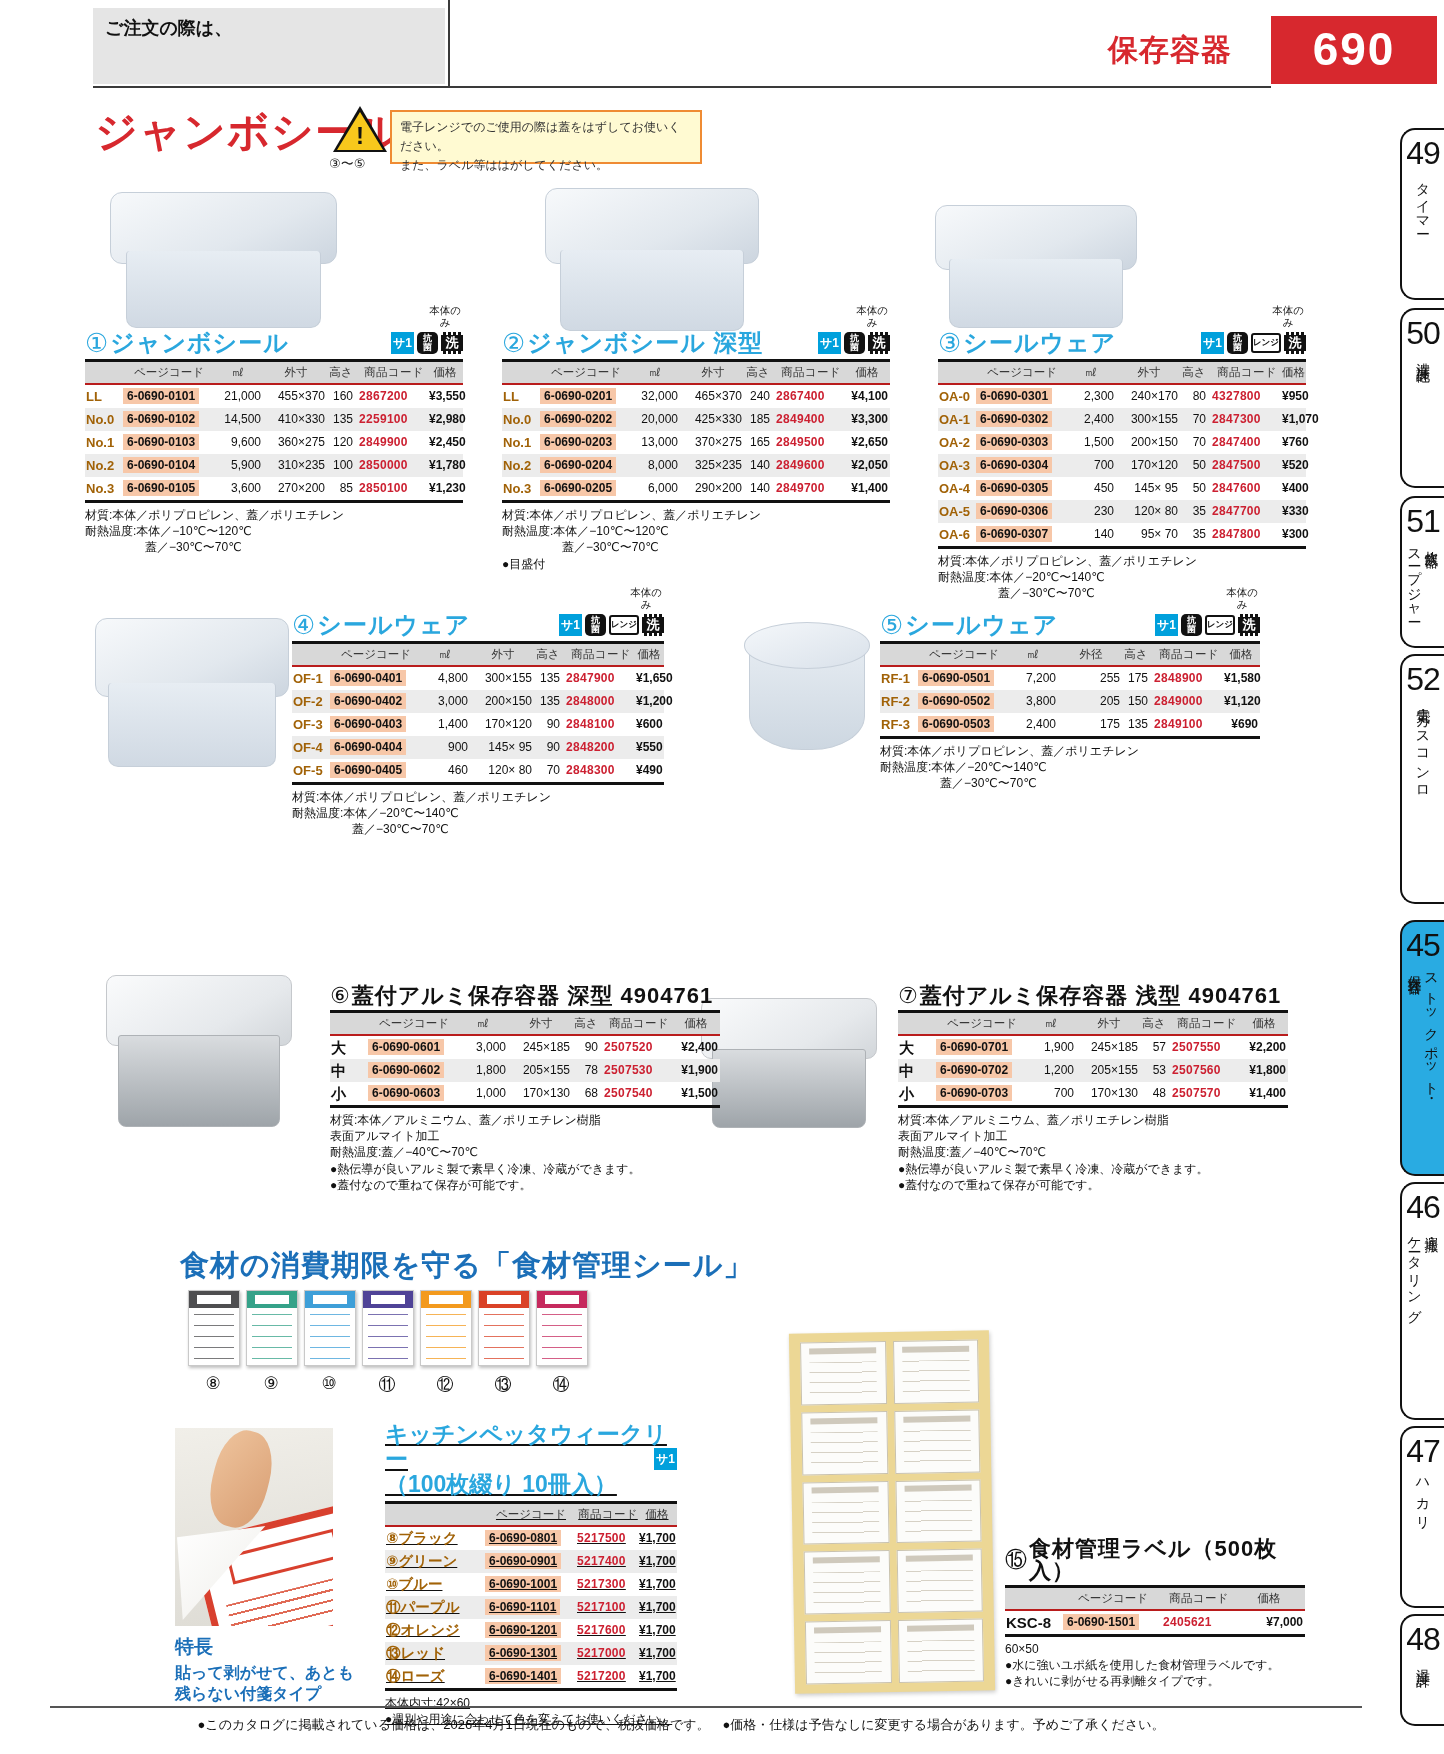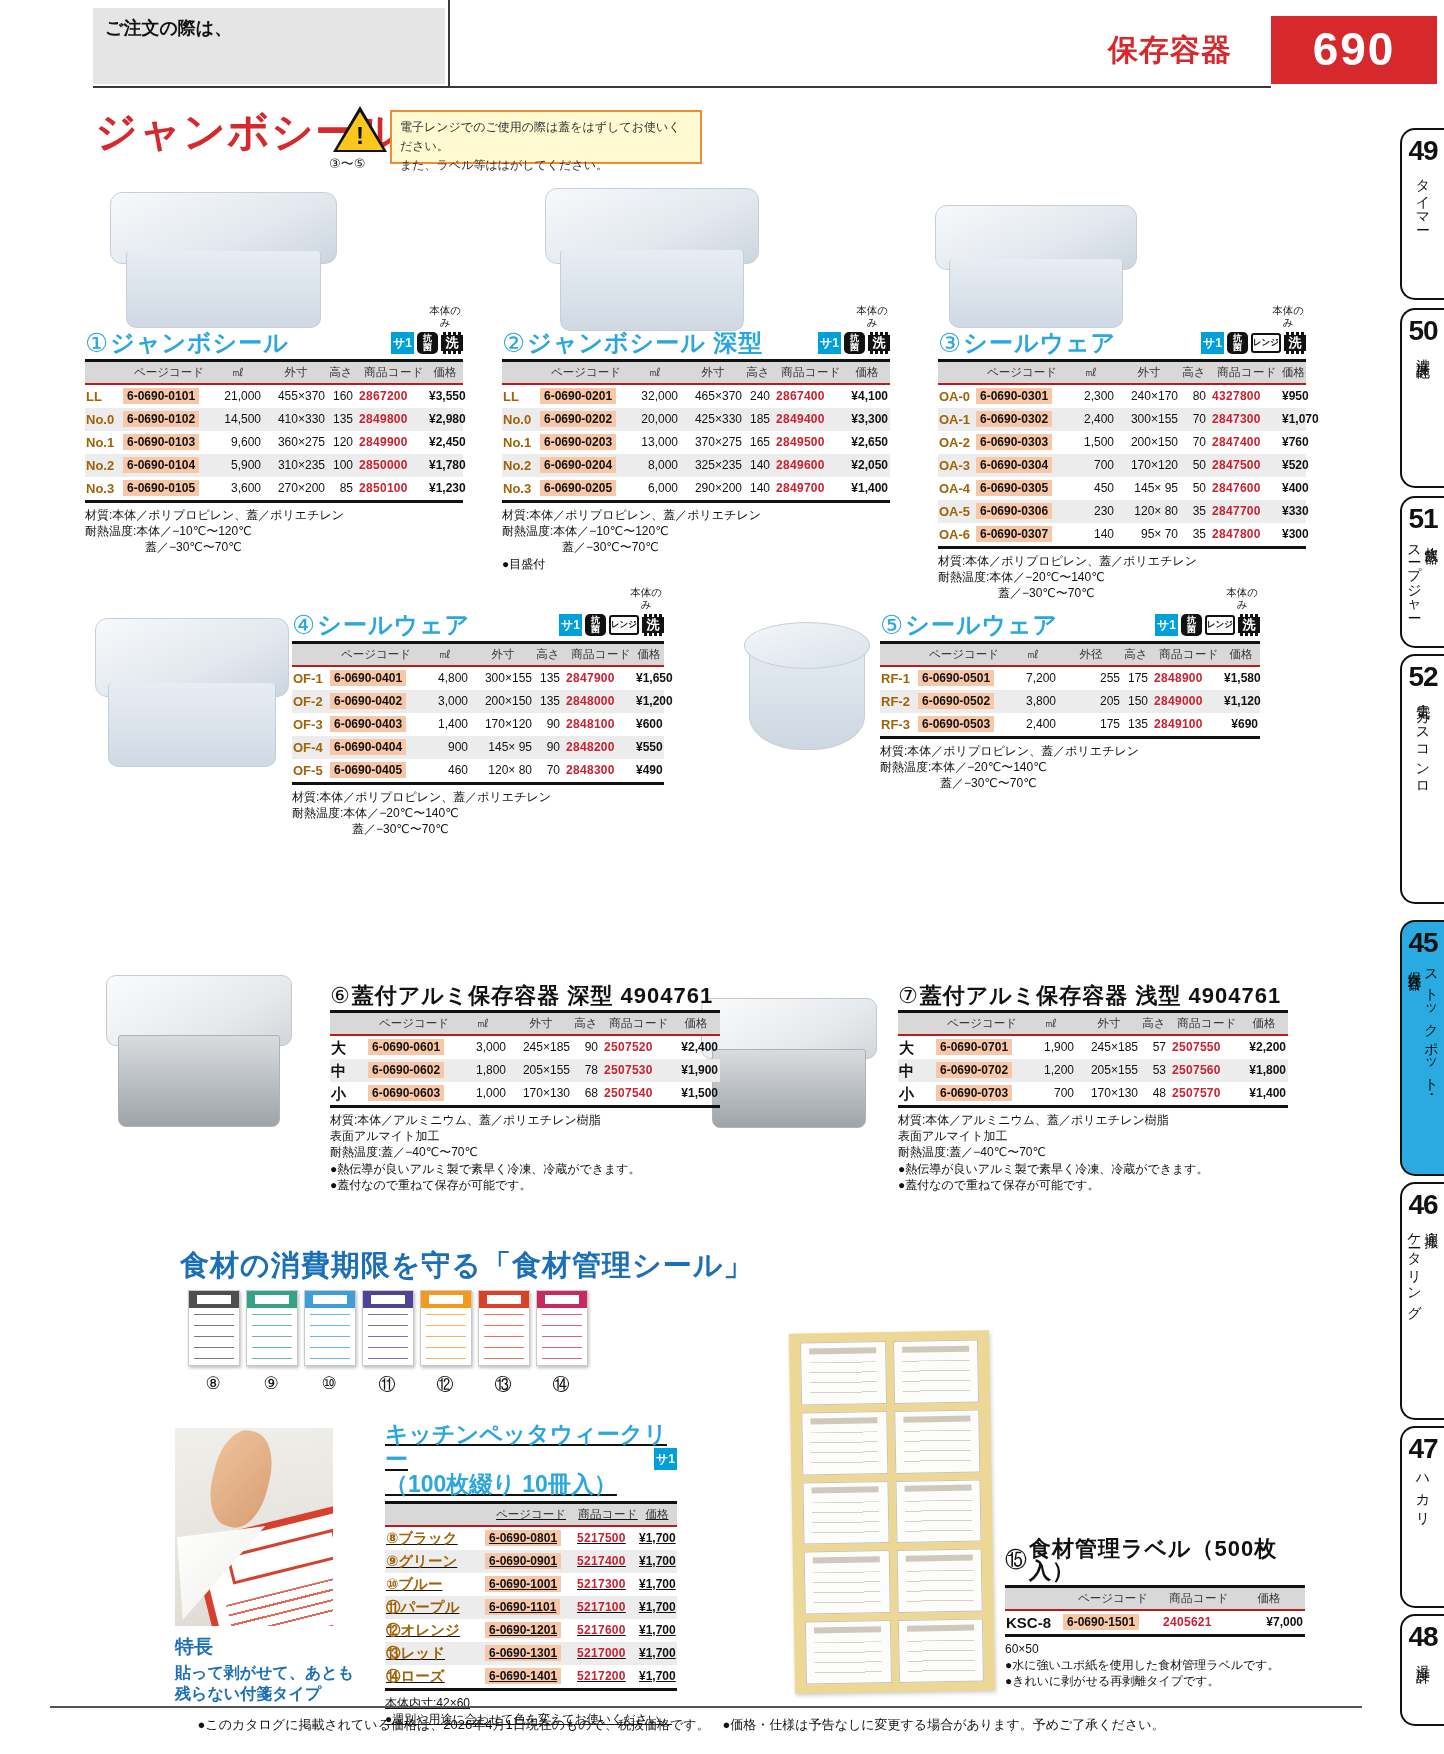--- a/index.html
+++ b/index.html
@@ -109,21 +109,21 @@
                padding:9px 11px;box-sizing:border-box;display:grid;grid-template-columns:1fr 1fr;
                grid-auto-rows:1fr;gap:7px;transform:rotate(-1deg);box-shadow:1px 2px 4px rgba(0,0,0,.2);}
   .lbl{background:#fcfcfa;border:1px solid #c9c2ae;position:relative;}
   .lbl::before{content:"";position:absolute;left:10%;top:8%;right:10%;height:6px;background:#cfc9bc;}
   .lbl::after{content:"";position:absolute;left:10%;right:10%;top:32%;bottom:12%;
               background:repeating-linear-gradient(180deg,#d6d1c5 0 1px,transparent 1px 10px);}
   
   #sidebar{position:absolute;right:0;top:128px;width:44px;display:flex;flex-direction:column;}
   .stab{background:var(--tb,#fff);border:2px solid #111;border-right:none;border-radius:15px 0 0 15px;
         box-sizing:border-box;display:flex;flex-direction:column;align-items:center;padding:7px 1px 5px;}
-  .stab-num{font-size:28px;font-weight:bold;letter-spacing:-1px;line-height:1;}
+  .stab-num{font-size:32px;font-weight:normal;letter-spacing:-1px;line-height:1;}
   .stab-label{writing-mode:vertical-rl;white-space:pre-line;font-size:14px;letter-spacing:2px;line-height:17px;
               flex:1;margin-top:3px;}
   #sidebar .stab:nth-of-type(1){height:172px;margin-bottom:8px;}
   #sidebar .stab:nth-of-type(2){height:180px;margin-bottom:8px;}
   #sidebar .stab:nth-of-type(3){height:152px;margin-bottom:6px;}
   #sidebar .stab:nth-of-type(4){height:250px;margin-bottom:16px;}
   #sidebar .stab:nth-of-type(5){height:256px;margin-bottom:6px;}
   #sidebar .stab:nth-of-type(6){height:238px;margin-bottom:6px;}
   #sidebar .stab:nth-of-type(7){height:182px;margin-bottom:6px;}
   #sidebar .stab:nth-of-type(8){height:112px;}
@@ -214,21 +214,21 @@
           <div class="tcell c-num">160</div>
           <div class="tcell c-code">2867200</div>
           <div class="tcell c-price">¥3,550</div>
         </div>
         <div class="trow alt">
           <div class="tcell c-label">No.0</div>
           <div class="tcell c-page"><span class="pghl">6-0690-0102</span></div>
           <div class="tcell c-num">14,500</div>
           <div class="tcell c-dim">410×330</div>
           <div class="tcell c-num">135</div>
-          <div class="tcell c-code">2849800</div>
+          <div class="tcell c-code">2259100</div>
           <div class="tcell c-price">¥2,980</div>
         </div>
         <div class="trow">
           <div class="tcell c-label">No.1</div>
           <div class="tcell c-page"><span class="pghl">6-0690-0103</span></div>
           <div class="tcell c-num">9,600</div>
           <div class="tcell c-dim">360×275</div>
           <div class="tcell c-num">120</div>
           <div class="tcell c-code">2849900</div>
           <div class="tcell c-price">¥2,450</div>

